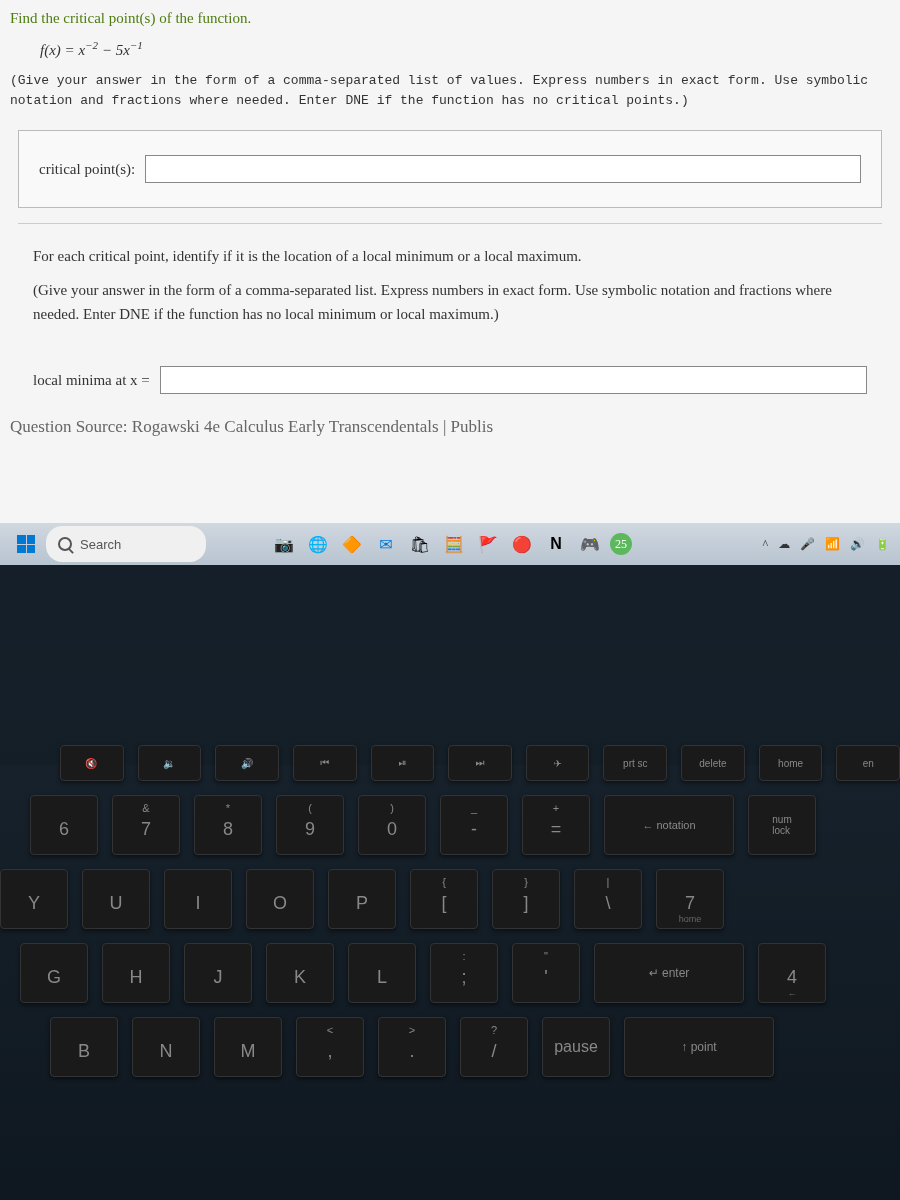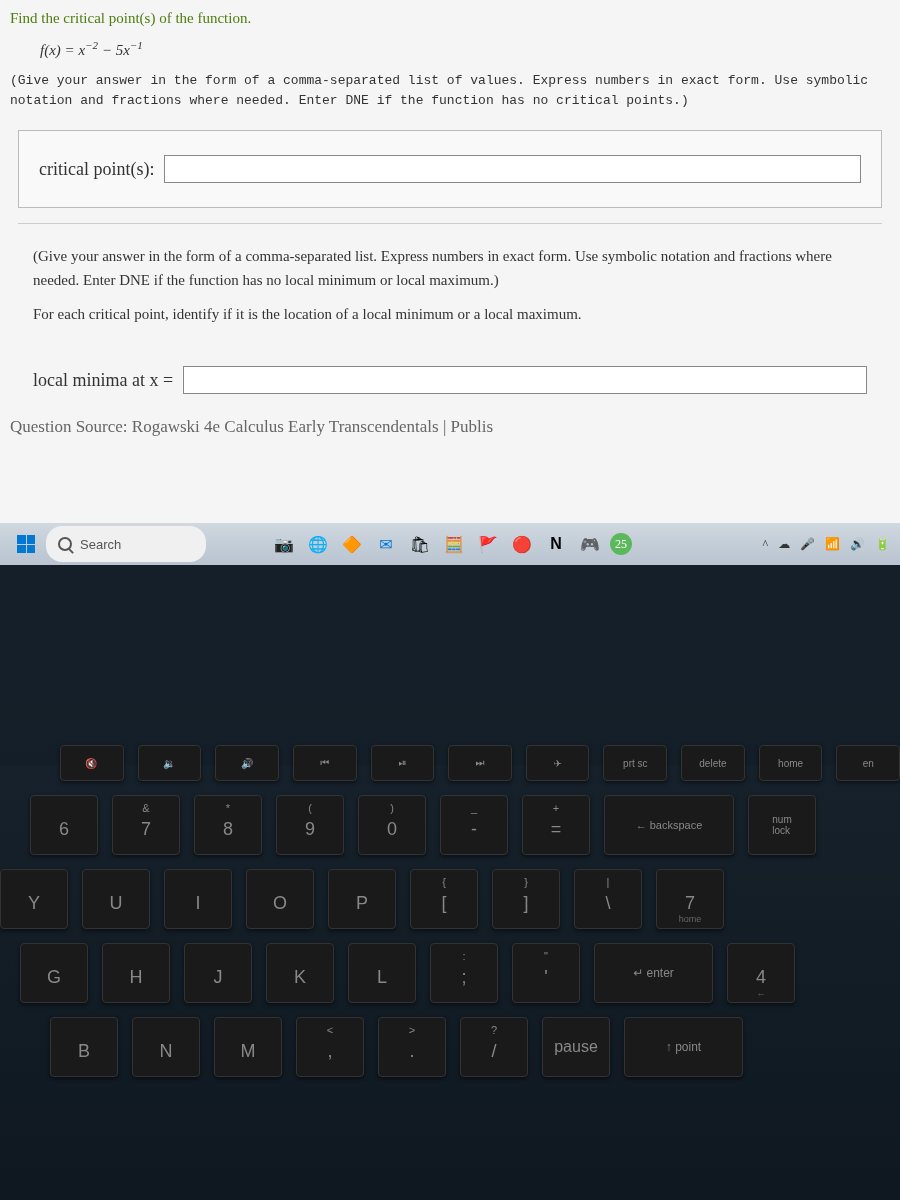--- a/index.html
+++ b/index.html
@@ -50,21 +50,21 @@
       background: #f9f9f9;
       padding: 24px 20px;
       margin: 0 8px 15px 8px;
     }
     .answer-row {
       display: flex;
       align-items: center;
       gap: 10px;
     }
     .answer-label {
-      font-size: 18px;
+      font-size: 15px;
       color: #333;
       white-space: nowrap;
     }
     .answer-input {
       flex: 1;
       height: 28px;
       border: 1px solid #888;
       background: #fff;
       padding: 2px 6px;
       font-size: 14px;
@@ -229,21 +229,21 @@
     .key-sub {
       font-size: 9px;
       position: absolute;
       bottom: 4px;
       color: #666;
     }
     .key-wide {
       width: 130px;
     }
     .key-wider {
-      width: 119px;
+      width: 150px;
     }
   </style>
 </head>
 <body>
 
 <div class="screen">
   <div class="content">
     <div class="question-text">Find the critical point(s) of the function.</div>
     <div class="formula">
       <span>f</span>(<span>x</span>) = <span>x</span><span class="sup">−2</span> − 5<span>x</span><span class="sup">−1</span>
@@ -251,22 +251,22 @@
     <div class="instructions">(Give your answer in the form of a comma-separated list of values. Express numbers in exact form. Use symbolic notation and fractions where needed. Enter DNE if the function has no critical points.)</div>
 
     <div class="answer-box">
       <div class="answer-row">
         <span class="answer-label">critical point(s):</span>
         <input class="answer-input" type="text" value="" style="">
       </div>
     </div>
 
     <div class="sub-box">
+      <div class="sub-text">For each critical point, identify if it is the location of a local minimum or a local maximum.</div>
       <div class="sub-text">(Give your answer in the form of a comma-separated list. Express numbers in exact form. Use symbolic notation and fractions where needed. Enter DNE if the function has no local minimum or local maximum.)</div>
-      <div class="sub-text">For each critical point, identify if it is the location of a local minimum or a local maximum.</div>
       <div style="height:30px"></div>
       <div class="answer-row">
         <span class="answer-label">local minima at x =</span>
         <input class="answer-input" type="text" value="" style="">
       </div>
     </div>
 
     <div class="source">Question Source: Rogawski 4e Calculus Early Transcendentals | Publis</div>
   </div>
 
@@ -348,21 +348,21 @@
         </div>
         <div class="key key-std">
           <span class="key-top">_</span>
           <span class="key-main">-</span>
         </div>
         <div class="key key-std">
           <span class="key-top">+</span>
           <span class="key-main">=</span>
         </div>
         <div class="key key-std key-wide">
-          <span style="font-size:11px">← backspace</span>
+          <span style="font-size:11px">← notation</span>
         </div>
         <div class="key key-std">
           <span style="font-size:10px;white-space:pre">num
 lock</span>
         </div>
       </div>
 
     <div class="key-row" id="row2" style="padding-left:0">
         <div class="key key-std">
           <span class="key-main">Y</span>

